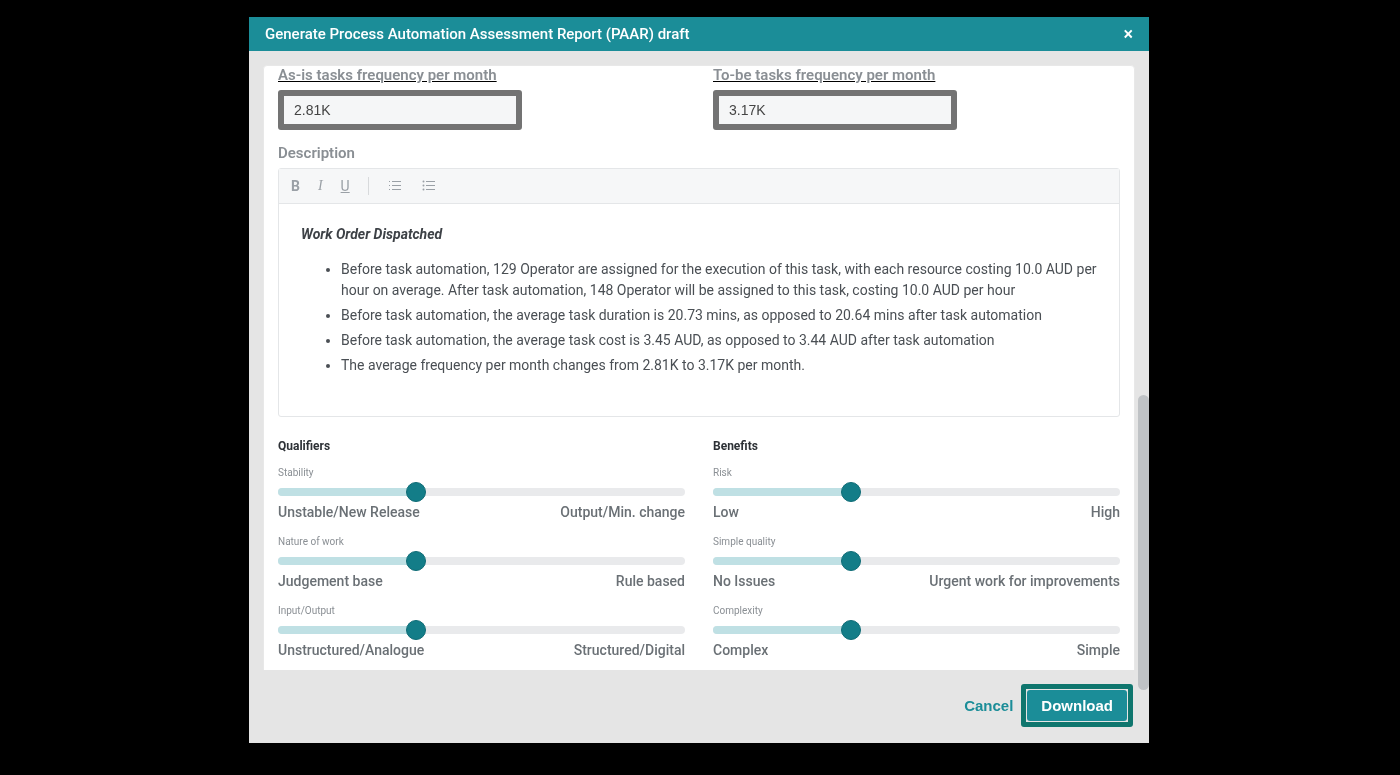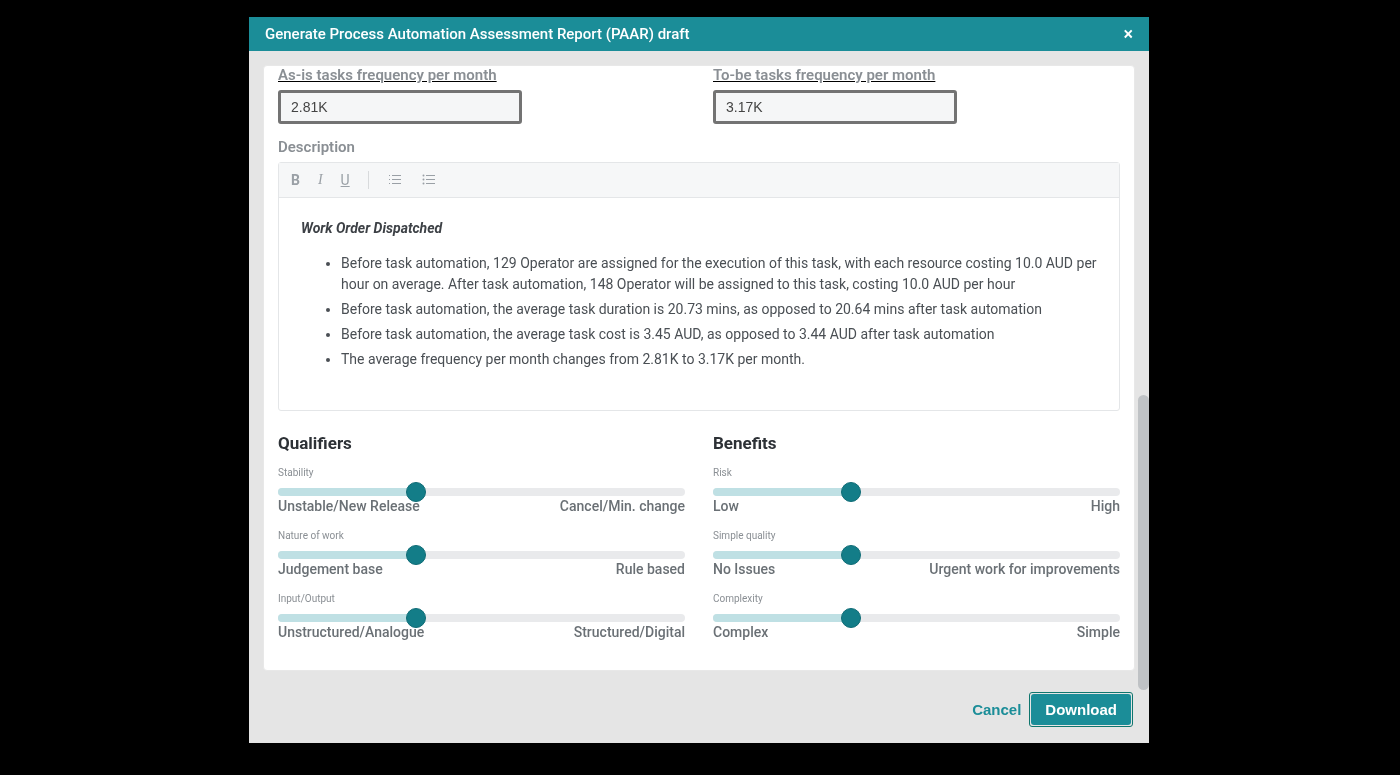--- a/index.html
+++ b/index.html
@@ -60,21 +60,21 @@
   .field-label {
     color: #8a8f94;
     font-size: 15px;
     font-weight: 600;
     display: block;
     margin-bottom: 6px;
   }
   .readonly-input {
     width: 60%;
     background: #f5f6f7;
-    border: 3px solid #737373;
+    border: 6px solid #737373;
     border-radius: 3px;
     padding: 6px 10px;
     font-size: 14px;
     color: #444;
   }
   .desc-label {
     color: #8a8f94;
     font-size: 15px;
     font-weight: 600;
     margin-top: 14px;
@@ -128,21 +128,21 @@
   }
   .sliders-row {
     display: flex;
     gap: 28px;
     margin-top: 22px;
   }
   .sliders-col {
     flex: 1;
   }
   .section-title {
-    font-size: 17px;
+    font-size: 12px;
     font-weight: 700;
     color: #2d3136;
     margin-bottom: 14px;
   }
   .slider-block { margin-bottom: 16px; }
   .slider-label {
     color: #8a8f94;
     font-size: 10px;
     font-weight: 400;
     margin-bottom: 10px;
@@ -169,40 +169,40 @@
     background: #137d88;
     border-radius: 50%;
     transform: translate(-50%, -50%);
     border: 1px solid #0f6c76;
   }
   .slider-ends {
     display: flex;
     justify-content: space-between;
     font-size: 14px;
     color: #6a7075;
-    margin-top: 2px;
+    margin-top: 8px;
     font-weight: 500;
   }
   .modal-footer {
     padding: 14px 16px 16px 16px;
     display: flex;
     justify-content: flex-end;
     gap: 8px;
     align-items: center;
   }
   .btn-cancel {
     background: none;
     border: none;
     color: #1b8d98;
     font-size: 15px;
     font-weight: 600;
     cursor: pointer;
   }
   .btn-download-wrap {
-    border: 1px solid #0f766e;
+    border: 5px solid #0f766e;
     border-radius: 3px;
     padding: 1px;
   }
   .btn-download {
     background: #1b8d98;
     color: #fff;
     border: none;
     border-radius: 3px;
     padding: 7px 14px;
     font-size: 15px;
@@ -285,21 +285,21 @@
           <div class="section-title">Qualifiers</div>
 
           <div class="slider-block">
             <div class="slider-label">Stability</div>
             <div class="slider-track">
               <div class="slider-fill" style="width:34%"></div>
               <div class="slider-thumb" style="left:34%"></div>
             </div>
             <div class="slider-ends">
               <span>Unstable/New Release</span>
-              <span>Cancel/Min. change</span>
+              <span>Output/Min. change</span>
             </div>
           </div>
 
           <div class="slider-block">
             <div class="slider-label">Nature of work</div>
             <div class="slider-track">
               <div class="slider-fill" style="width:34%"></div>
               <div class="slider-thumb" style="left:34%"></div>
             </div>
             <div class="slider-ends">

